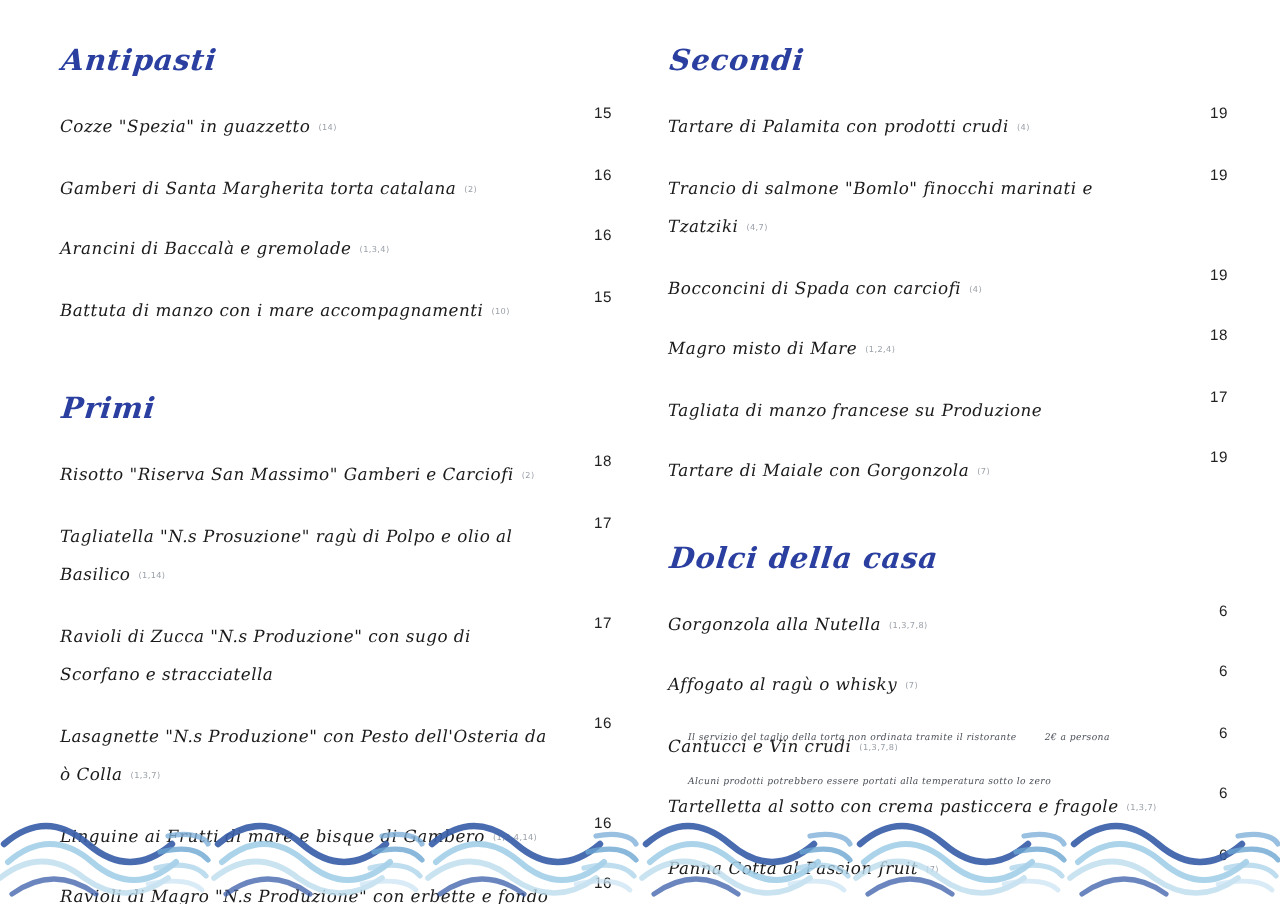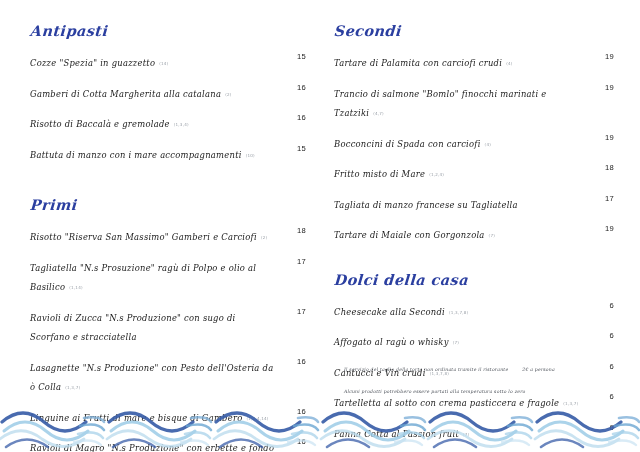--- a/index.html
+++ b/index.html
@@ -152,28 +152,28 @@
 
           <div class="item">
             <div class="item-main">
               <span class="item-name">Cozze "Spezia" in guazzetto</span><span class="allergens">(14)</span>
             </div>
             <div class="item-price">15</div>
           </div>
 
           <div class="item">
             <div class="item-main">
-              <span class="item-name">Gamberi di Cotta Margherita alla catalana</span><span class="allergens">(2)</span>
-            </div>
-            <div class="item-price">16</div>
-          </div>
-
-          <div class="item">
-            <div class="item-main">
-              <span class="item-name">Risotto di Baccalà e gremolade</span><span class="allergens">(1,3,4)</span>
+              <span class="item-name">Gamberi di Santa Margherita torta catalana</span><span class="allergens">(2)</span>
+            </div>
+            <div class="item-price">16</div>
+          </div>
+
+          <div class="item">
+            <div class="item-main">
+              <span class="item-name">Arancini di Baccalà e gremolade</span><span class="allergens">(1,3,4)</span>
             </div>
             <div class="item-price">16</div>
           </div>
 
           <div class="item">
             <div class="item-main">
               <span class="item-name">Battuta di manzo con i mare accompagnamenti</span><span class="allergens">(10)</span>
             </div>
             <div class="item-price">15</div>
           </div>
@@ -233,70 +233,70 @@
     </div>
 
     <div class="column right">
 
       <div class="section secondi">
         <div class="section-title">Secondi</div>
         <div class="items">
 
           <div class="item">
             <div class="item-main">
-              <span class="item-name">Tartare di Palamita con carciofi crudi</span><span class="allergens">(4)</span>
+              <span class="item-name">Tartare di Palamita con prodotti crudi</span><span class="allergens">(4)</span>
             </div>
             <div class="item-price">19</div>
           </div>
 
           <div class="item">
             <div class="item-main">
               <span class="item-name">Trancio di salmone "Bomlo" finocchi marinati e Tzatziki</span><span class="allergens">(4,7)</span>
             </div>
             <div class="item-price">19</div>
           </div>
 
           <div class="item">
             <div class="item-main">
               <span class="item-name">Bocconcini di Spada con carciofi</span><span class="allergens">(4)</span>
             </div>
             <div class="item-price">19</div>
           </div>
 
           <div class="item">
             <div class="item-main">
-              <span class="item-name">Fritto misto di Mare</span><span class="allergens">(1,2,4)</span>
+              <span class="item-name">Magro misto di Mare</span><span class="allergens">(1,2,4)</span>
             </div>
             <div class="item-price">18</div>
           </div>
 
           <div class="item">
             <div class="item-main">
-              <span class="item-name">Tagliata di manzo francese su Tagliatella</span><span class="allergens"></span>
+              <span class="item-name">Tagliata di manzo francese su Produzione</span><span class="allergens"></span>
             </div>
             <div class="item-price">17</div>
           </div>
 
           <div class="item">
             <div class="item-main">
               <span class="item-name">Tartare di Maiale con Gorgonzola</span><span class="allergens">(7)</span>
             </div>
             <div class="item-price">19</div>
           </div>
 
         </div>
       </div>
 
       <div class="section dolci">
         <div class="section-title">Dolci della casa</div>
         <div class="items">
 
           <div class="item">
             <div class="item-main">
-              <span class="item-name">Cheesecake alla Secondi</span><span class="allergens">(1,3,7,8)</span>
+              <span class="item-name">Gorgonzola alla Nutella</span><span class="allergens">(1,3,7,8)</span>
             </div>
             <div class="item-price">6</div>
           </div>
 
           <div class="item">
             <div class="item-main">
               <span class="item-name">Affogato al ragù o whisky</span><span class="allergens">(7)</span>
             </div>
             <div class="item-price">6</div>
           </div>

